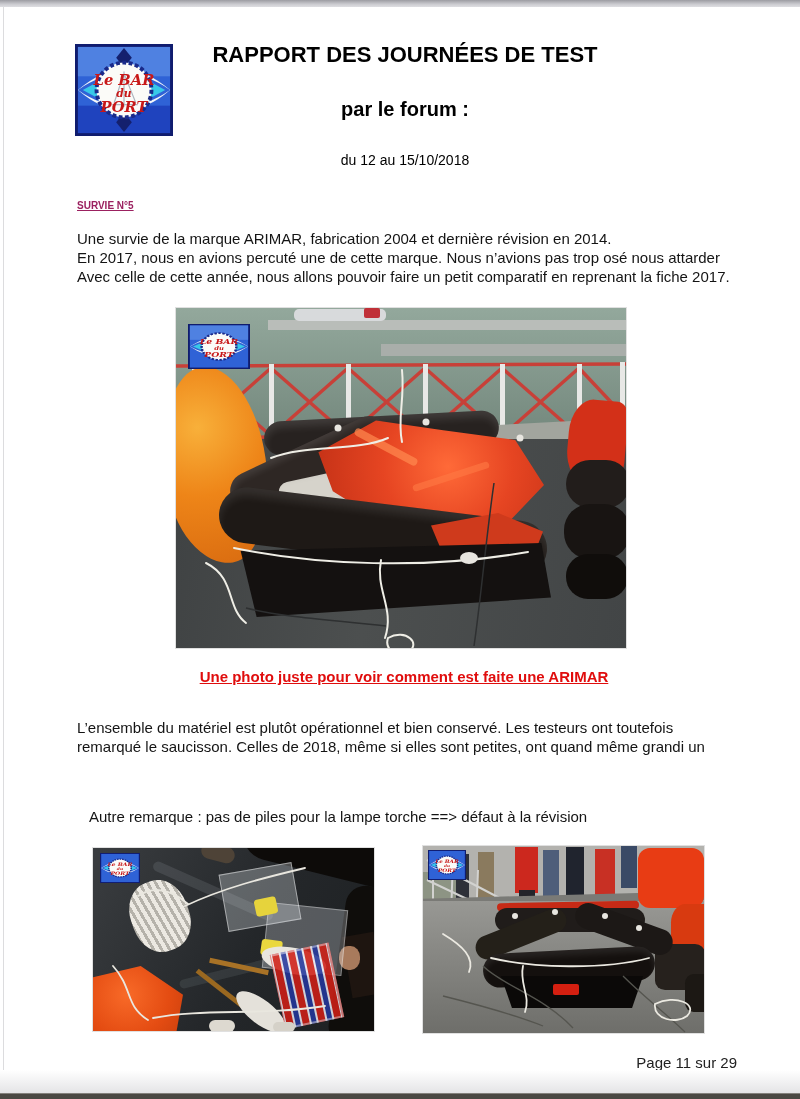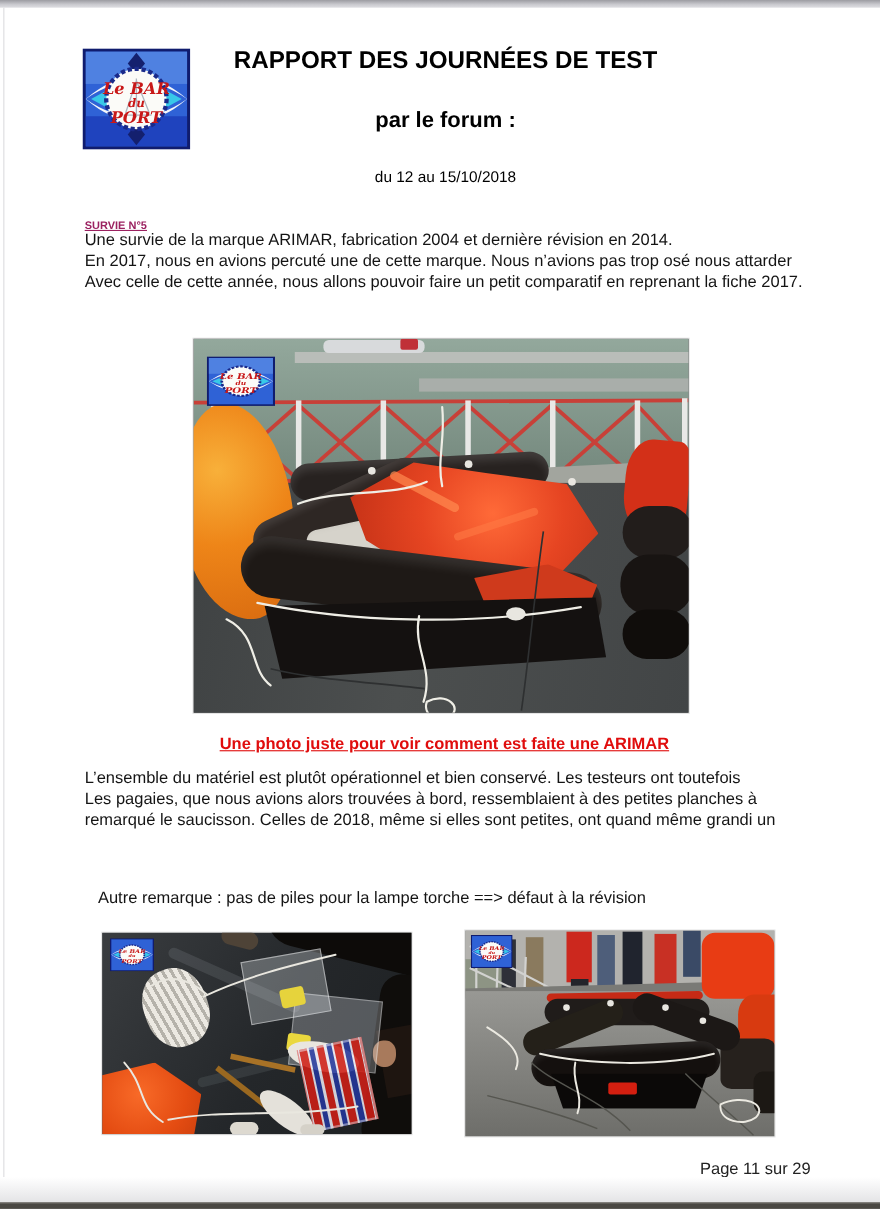--- a/index.html
+++ b/index.html
@@ -27,21 +27,21 @@
   
   .logo{position:absolute;display:block;}
   .logo-header{left:75px;top:44px;width:98px;height:92px;}
   .logo-t1{fill:#c81818;font-family:"DejaVu Serif",serif;font-weight:bold;font-style:italic;
            font-size:15px;text-anchor:middle;}
   .logo-t2{fill:#c81818;font-family:"DejaVu Serif",serif;font-weight:bold;font-style:italic;
            font-size:11px;text-anchor:middle;}
   
   .sec-heading{position:absolute;left:77px;top:180px;font-size:10px;font-weight:bold;
                text-decoration:underline;color:var(--heading-maroon,#9b2160);margin-top:20px;}
-  .para{position:absolute;left:77px;width:655px;font-size:15px;line-height:19px;color:#141414;}
+  .para{position:absolute;left:77px;width:655px;font-size:15px;line-height:19px;color:#141414;margin-top:20px;}
   .para1{top:209px;}
   .para2{top:698px;}
   .caption{position:absolute;left:0;top:668px;width:808px;text-align:center;font-size:15px;
            font-weight:bold;text-decoration:underline;color:var(--caption-red,#e00d0d);}
   .remark{position:absolute;left:77px;top:808px;width:660px;font-size:15px;color:#141414;margin-left:12px;}
   .footer{position:absolute;right:63px;top:1054px;font-size:15px;color:#222;}
   
   .photo{position:absolute;overflow:hidden;outline:1px solid rgba(0,0,0,0.12);}
   .photo-main{left:176px;top:308px;width:450px;height:340px;background:#46494a;}
   .photo-left{left:93px;top:848px;width:281px;height:183px;background:#26292c;}
@@ -262,21 +262,20 @@
       <text x="50" y="42" class="logo-t1">Le BAR</text>
       <text x="50" y="54" class="logo-t2">du</text>
       <text x="50" y="69" class="logo-t1">PORT</text>
     </svg>
   </div>
 
   <div class="caption">Une photo juste pour voir comment est faite une ARIMAR</div>
 
   <div class="para para2">
     <div>L’ensemble du matériel est plutôt opérationnel et bien conservé. Les testeurs ont toutefois</div>
-    <div>Les pagaies, que nous avions alors trouvées à bord, ressemblaient à des petites planches à</div>
     <div>remarqué le saucisson. Celles de 2018, même si elles sont petites, ont quand même grandi un</div>
   </div>
 
   <div class="remark">Autre remarque : pas de piles pour la lampe torche ==&gt; défaut à la révision</div>
 
   <div class="photo photo-left">
     <div class="soft">
       <div class="ly lp-bg"></div>
       <div class="ly lp-f1"></div>
       <div class="ly lp-f2"></div>

